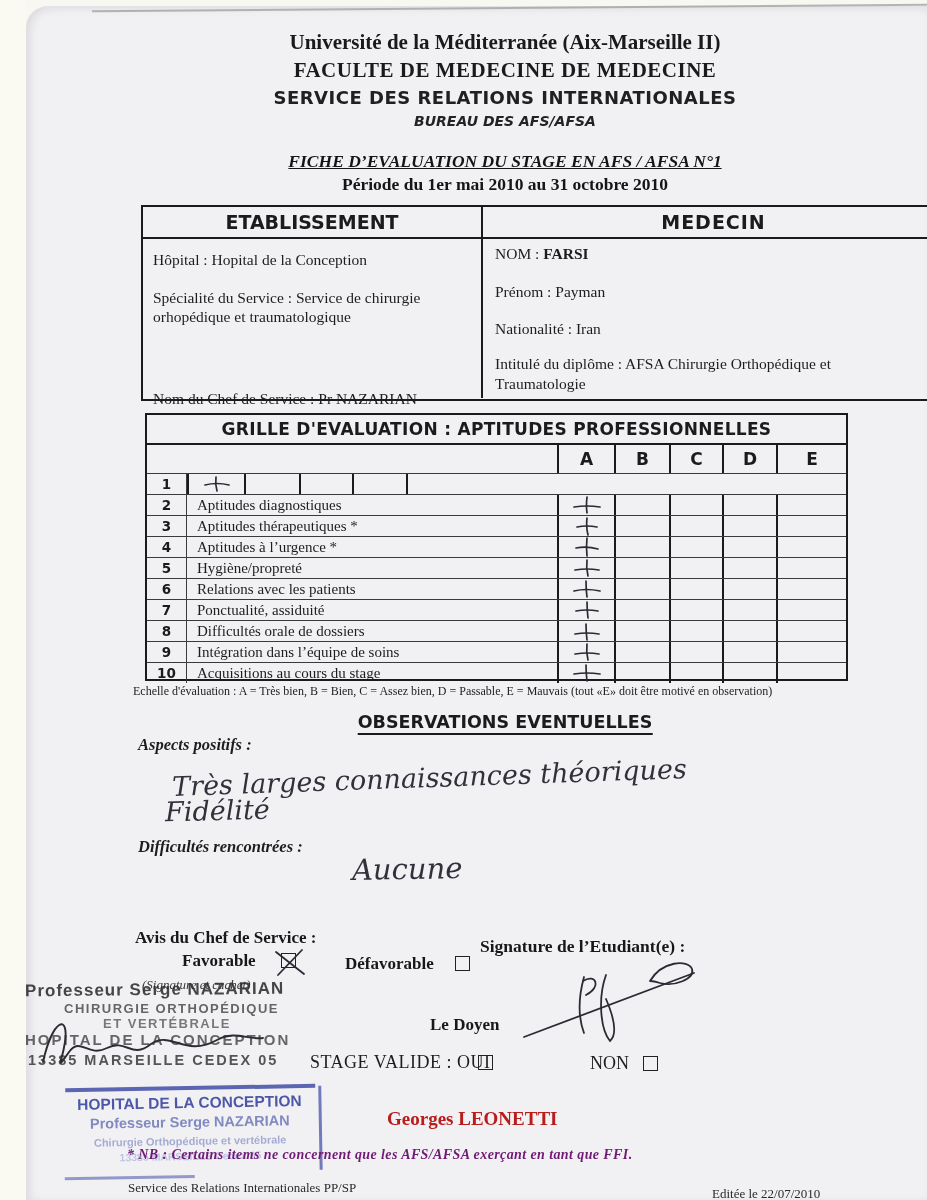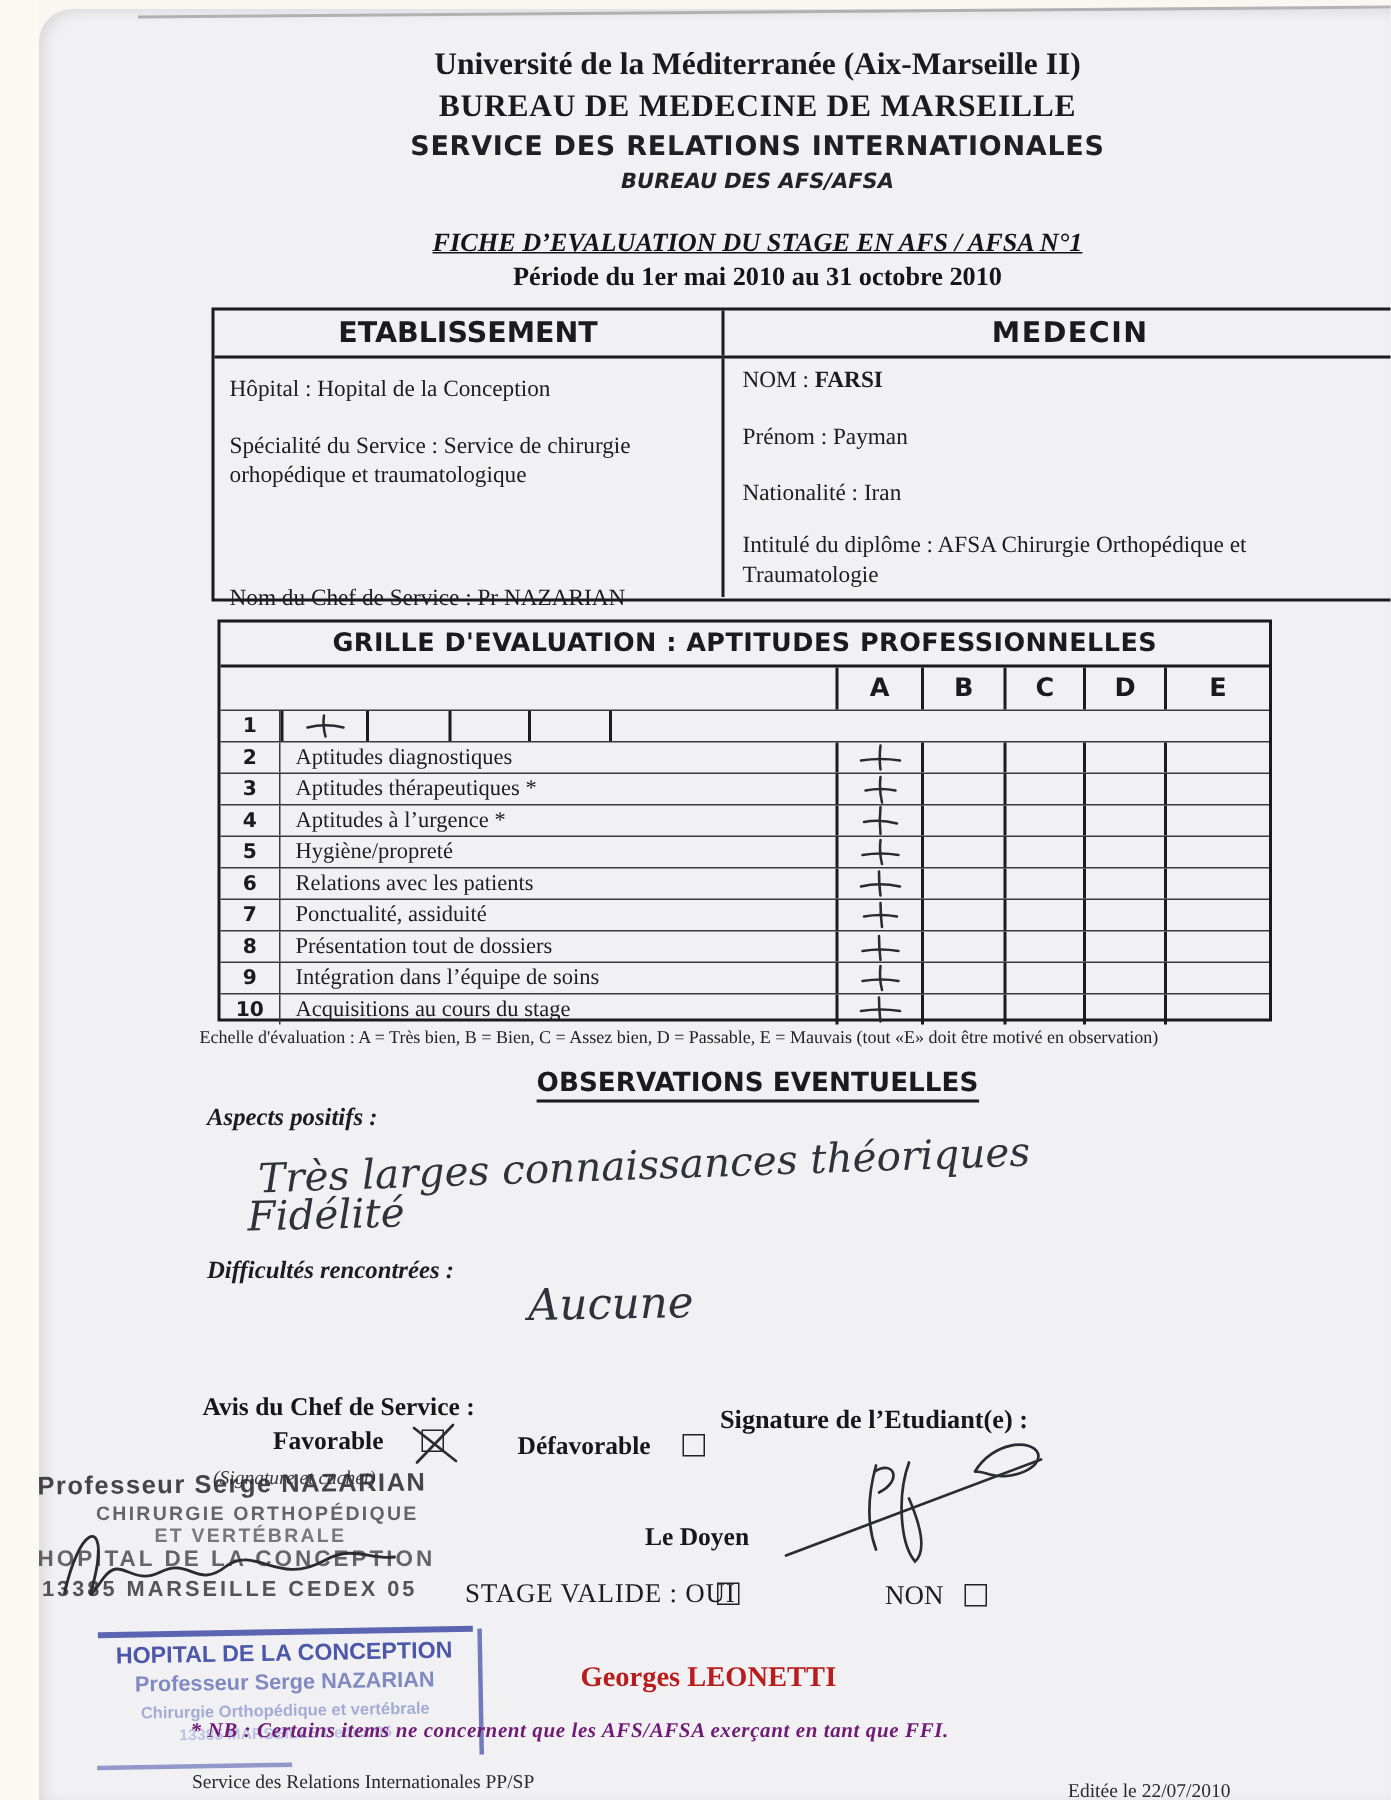--- a/index.html
+++ b/index.html
@@ -94,21 +94,21 @@
 </head>
 <body>
 
 <div class="scan">
   <div class="left-strip"></div>
   <div class="sheet"></div>
   <div class="top-edge"></div>
 
   <div class="hdr">
     <div class="hdr-line1">Université de la Méditerranée (Aix-Marseille II)</div>
-    <div class="hdr-line2">BUREAU DE MEDECINE DE MARSEILLE</div>
+    <div class="hdr-line2">FACULTE DE MEDECINE DE MEDECINE</div>
     <div class="hdr-line3">SERVICE DES RELATIONS INTERNATIONALES</div>
     <div class="hdr-line4">BUREAU DES AFS/AFSA</div>
     <div class="form-title">FICHE D’EVALUATION DU STAGE EN AFS / AFSA N°1</div>
     <div class="form-period">Période du 1er mai 2010 au 31 octobre 2010</div>
   </div>
 
   <div class="info-table">
     <div class="info-head">
       <div class="info-head-cell ih-left">ETABLISSEMENT</div>
       <div class="info-head-cell ih-right">MEDECIN</div>
@@ -231,21 +231,21 @@
             <path d="M15 2 Q15 10 16 18"></path>
           </svg>
         </div>
       <div class="g-cell w-b"></div>
       <div class="g-cell w-c"></div>
       <div class="g-cell w-d"></div>
       <div class="g-cell w-e"></div>
     </div>
     <div class="g-row">
       <div class="g-num">8</div>
-      <div class="g-label">Présentation tout de dossiers</div>
+      <div class="g-label">Difficultés orale de dossiers</div>
       <div class="g-cell w-a">
           <svg class="plus-mark" viewBox="0 0 30 20">
             <path d="M3 13 Q15 11 27 13"></path>
             <path d="M14 3 Q14 11 15 19"></path>
           </svg>
         </div>
       <div class="g-cell w-b"></div>
       <div class="g-cell w-c"></div>
       <div class="g-cell w-d"></div>
       <div class="g-cell w-e"></div>

